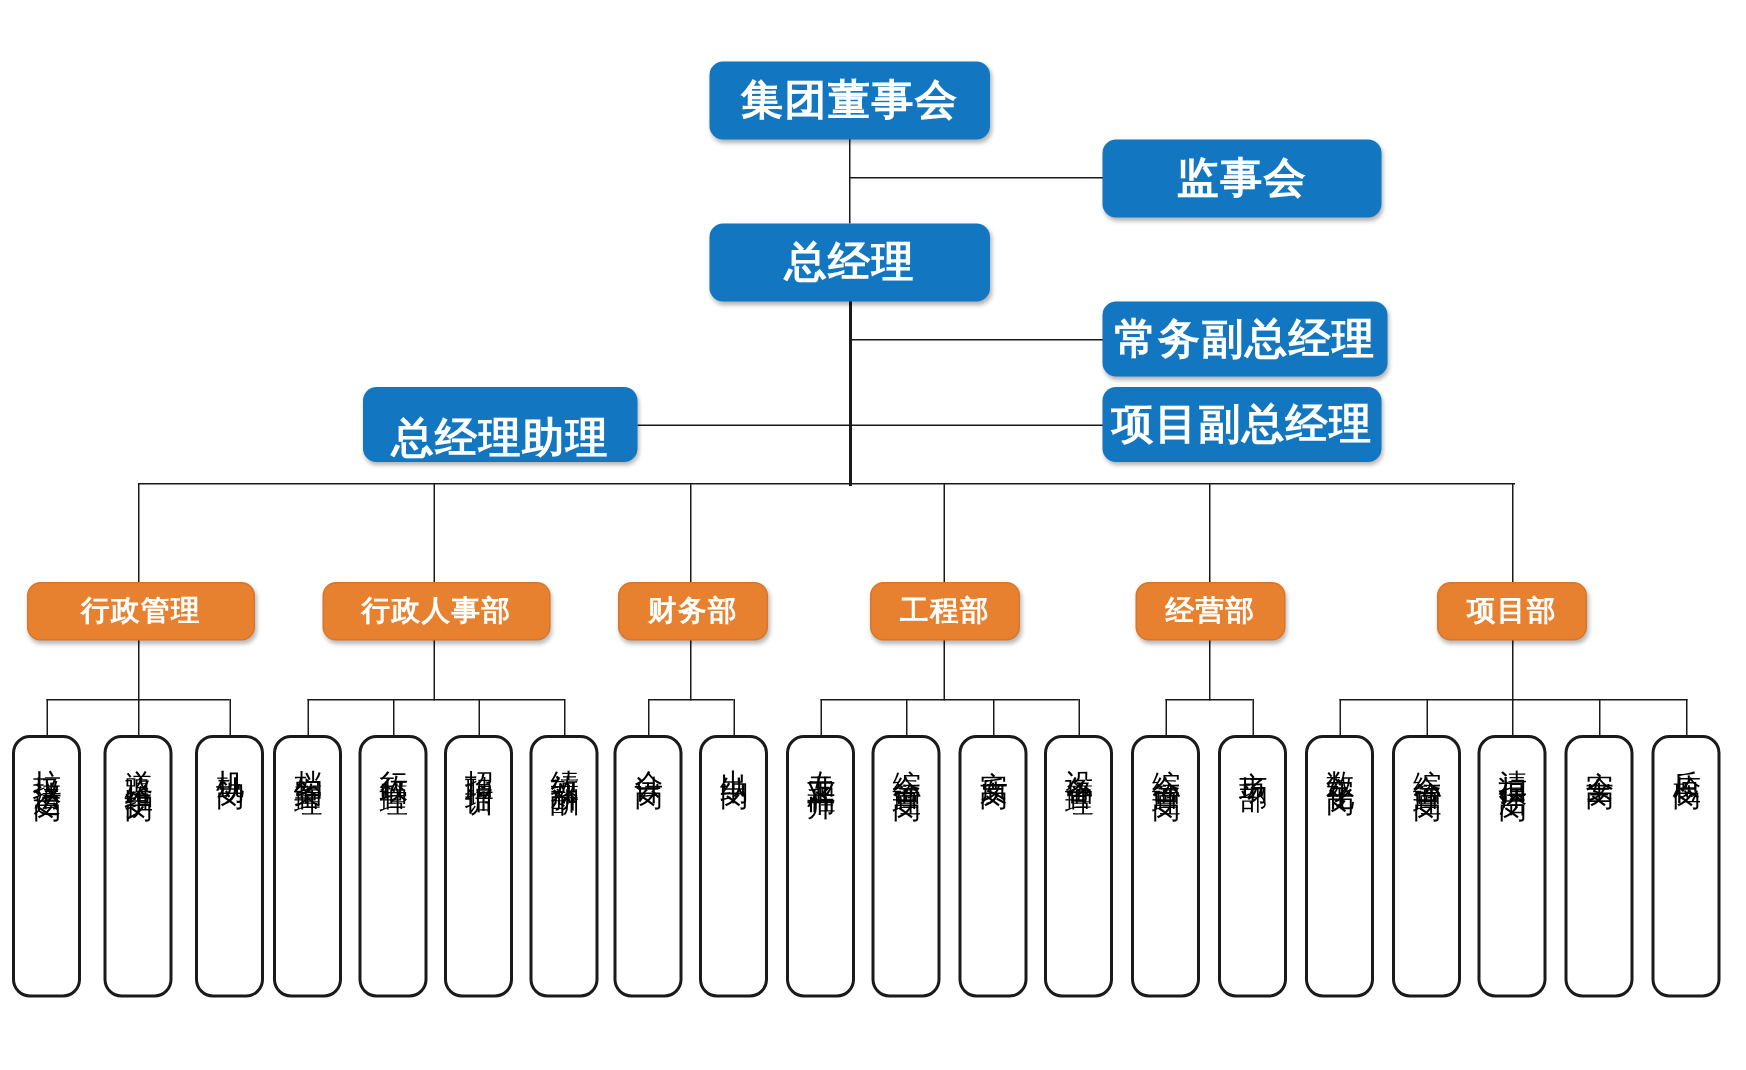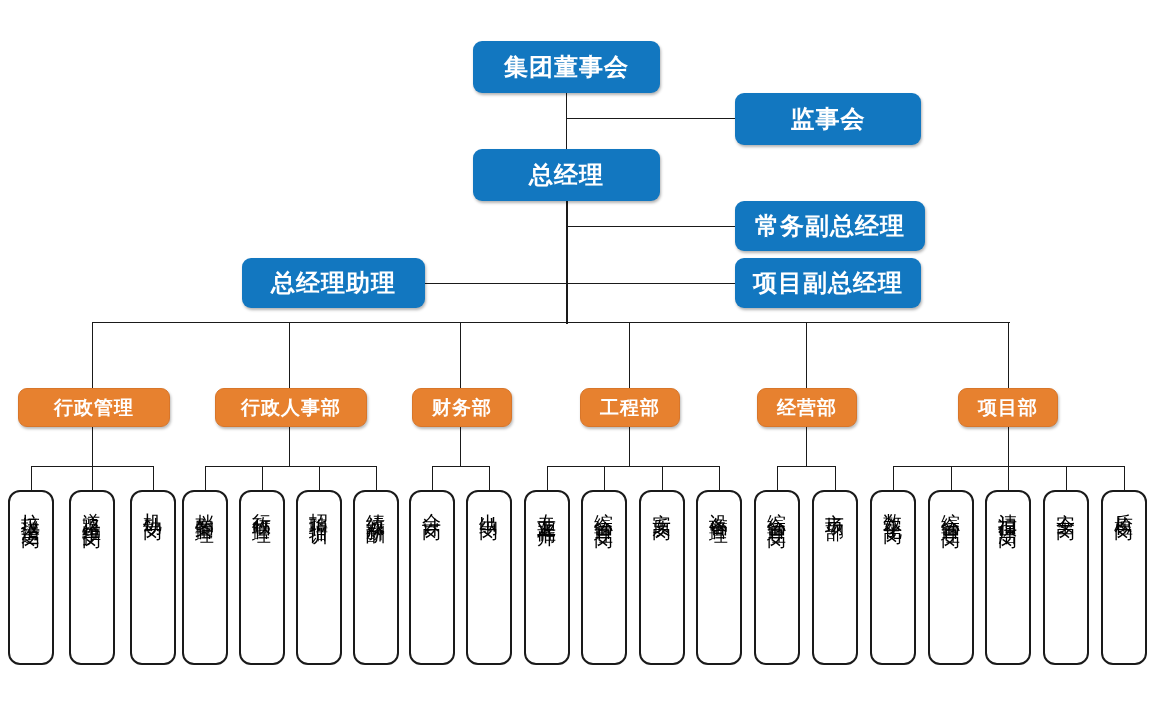--- a/index.html
+++ b/index.html
@@ -24,21 +24,21 @@
     box-sizing:border-box;
     display:flex;align-items:center;justify-content:center;
     border-radius:9px;
     text-align:center;
     line-height:1.15;
   }
 
   .box.blue{
     background:#1277c0;
     color:#ffffff;
-    font-size:24px;
+    font-size:28px;
     font-weight:700;
     letter-spacing:1px;
     box-shadow:1px 2px 3px rgba(0,0,0,.30);
   }
   .box.orange{
     background:#e7812f;
     color:#ffffff;
     font-size:19px;
     font-weight:700;
     letter-spacing:1px;
@@ -140,21 +140,21 @@
   </div>
 
   <div class="box blue" style="left:735px;top:201px;width:190px;height:50px;">
     <span>常务副总经理</span>
   </div>
 
   <div class="box blue" style="left:735px;top:258px;width:186px;height:50px;">
     <span>项目副总经理</span>
   </div>
 
-  <div class="box blue" style="left:242px;top:258px;width:183px;height:50px;">
+  <div class="box blue" style="left:242px;top:258px;width:183px;height:50px;align-items:flex-end;">
     <span>总经理助理</span>
   </div>
 
   <div class="box orange" style="left:18px;top:388px;width:152px;height:39px;">
     <span>行政管理</span>
   </div>
 
   <div class="box orange" style="left:215px;top:388px;width:152px;height:39px;">
     <span>行政人事部</span>
   </div>

